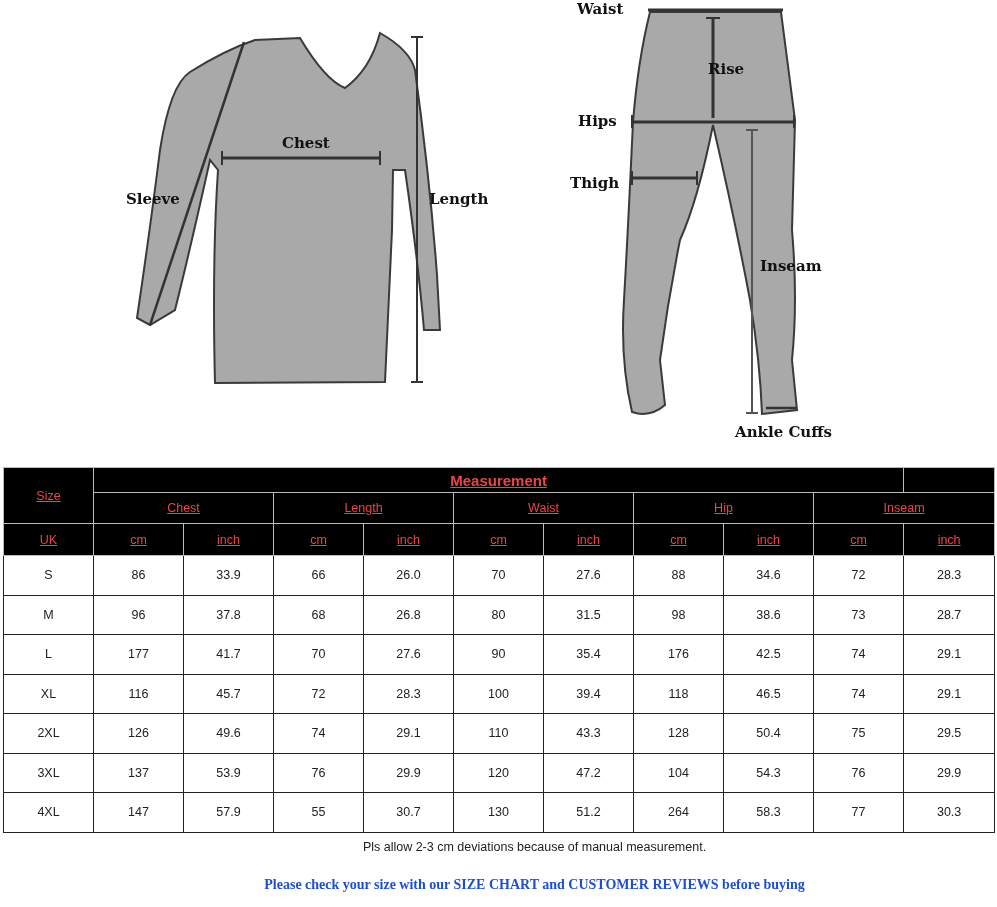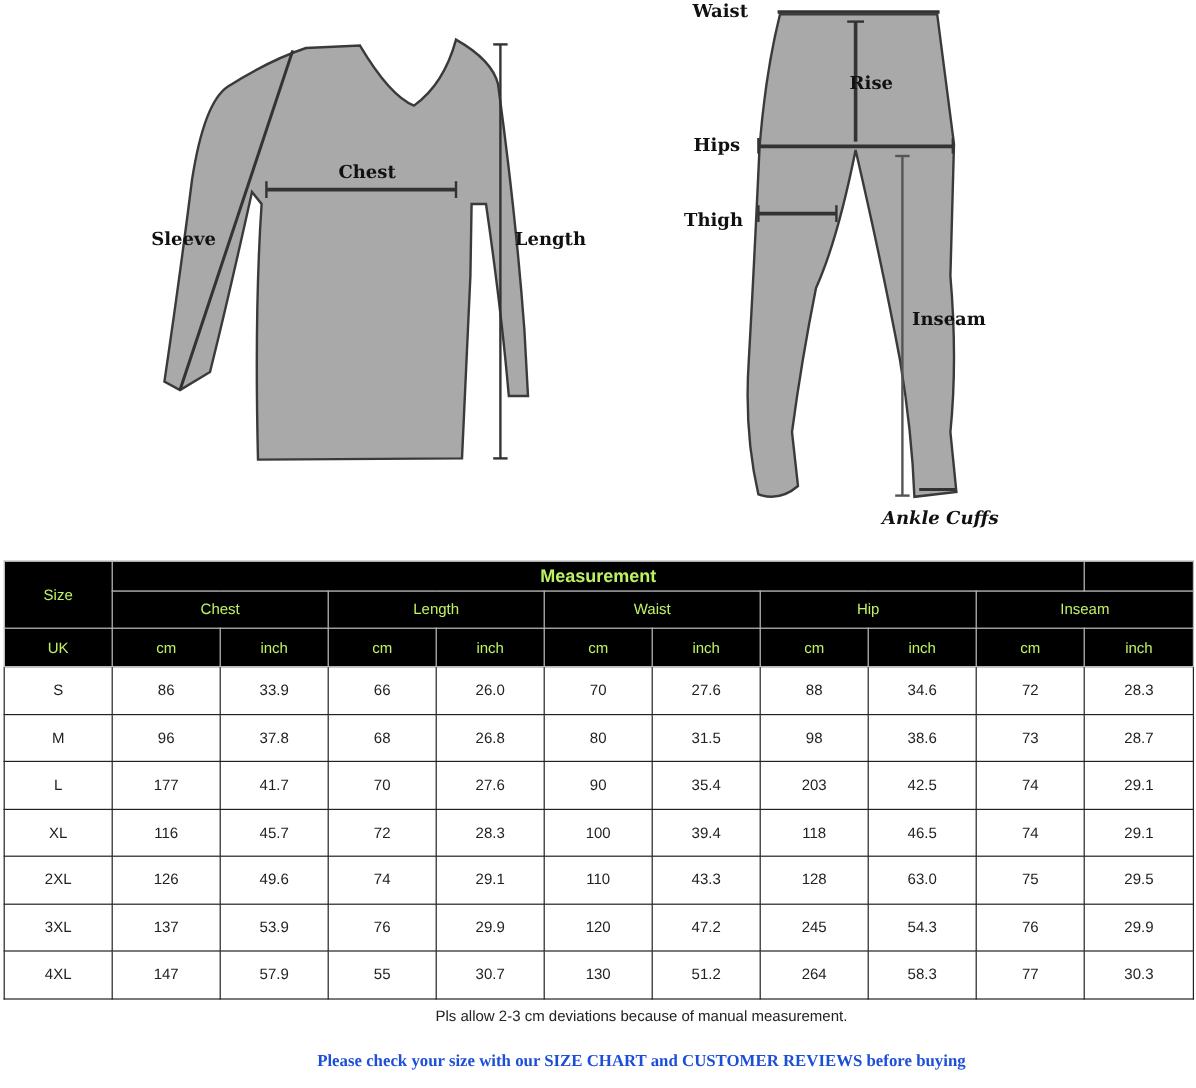--- a/index.html
+++ b/index.html
@@ -1,21 +1,21 @@
 <!DOCTYPE html>
 <html><head>
 <meta charset="utf-8">
 <style>
   html,body{margin:0;padding:0;background:#fff;}
   body{width:997px;height:907px;position:relative;overflow:hidden;font-family:"Liberation Sans",sans-serif;}
   .illus{position:absolute;left:0;top:0;width:997px;height:450px;}
   .lbl{position:absolute;font-family:"DejaVu Serif","Liberation Serif",serif;font-weight:bold;font-size:15px;color:#111;white-space:nowrap;}
   table.size-table{position:absolute;left:3px;top:467px;width:991px;border-collapse:collapse;table-layout:fixed;}
   table.size-table td, table.size-table th{border:1.5px solid #222;text-align:center;padding:0;font-size:12.5px;color:#222;font-weight:normal;}
-  table.size-table thead th{background:#000;color:#bef264;border-color:#bbb;}
+  table.size-table thead th{background:#000;color:#ef4444;border-color:#bbb;text-decoration:underline;}
   table.size-table thead tr.r1 th{height:24px;}
   table.size-table thead tr.r1 th.meas{font-weight:bold;font-size:15px;}
   table.size-table thead tr.r2 th{height:30px;}
   table.size-table thead tr.r3 th{height:31px;}
   table.size-table tbody td{height:38.5px;}
   .note{position:absolute;left:0;width:997px;text-align:center;padding-left:36px;}
   .note1{top:840px;font-size:12.5px;color:#222;}
   .note2{top:877px;font-family:"Liberation Serif",serif;font-weight:bold;font-size:14px;color:#1d4ed8;}
 </style>
 </head>
@@ -64,21 +64,21 @@
 
   <span class="lbl" style="left:126px;top:190px;">Sleeve</span>
   <span class="lbl" style="left:282px;top:134px;">Chest</span>
   <span class="lbl" style="left:429px;top:190px;">Length</span>
 
   <span class="lbl" style="left:577px;top:0px;">Waist</span>
   <span class="lbl" style="left:668px;top:60px;margin-left:40px;">Rise</span>
   <span class="lbl" style="left:578px;top:112px;">Hips</span>
   <span class="lbl" style="left:570px;top:174px;">Thigh</span>
   <span class="lbl" style="left:760px;top:257px;">Inseam</span>
-  <span class="lbl" style="left:735px;top:423px;font-style:italic;">Ankle Cuffs</span>
+  <span class="lbl" style="left:735px;top:423px;">Ankle Cuffs</span>
 </div>
 
 <table class="size-table">
   <colgroup>
     <col style="width:90px">
       <col style="width:90px">
       <col style="width:90px">
       <col style="width:90px">
       <col style="width:90px">
       <col style="width:90px">
@@ -143,21 +143,21 @@
       <td>28.7</td>
     </tr>
     <tr>
       <td>L</td>
       <td>177</td>
       <td>41.7</td>
       <td>70</td>
       <td>27.6</td>
       <td>90</td>
       <td>35.4</td>
-      <td>203</td>
+      <td>176</td>
       <td>42.5</td>
       <td>74</td>
       <td>29.1</td>
     </tr>
     <tr>
       <td>XL</td>
       <td>116</td>
       <td>45.7</td>
       <td>72</td>
       <td>28.3</td>
@@ -170,33 +170,33 @@
     </tr>
     <tr>
       <td>2XL</td>
       <td>126</td>
       <td>49.6</td>
       <td>74</td>
       <td>29.1</td>
       <td>110</td>
       <td>43.3</td>
       <td>128</td>
-      <td>63.0</td>
+      <td>50.4</td>
       <td>75</td>
       <td>29.5</td>
     </tr>
     <tr>
       <td>3XL</td>
       <td>137</td>
       <td>53.9</td>
       <td>76</td>
       <td>29.9</td>
       <td>120</td>
       <td>47.2</td>
-      <td>245</td>
+      <td>104</td>
       <td>54.3</td>
       <td>76</td>
       <td>29.9</td>
     </tr>
     <tr>
       <td>4XL</td>
       <td>147</td>
       <td>57.9</td>
       <td>55</td>
       <td>30.7</td>

